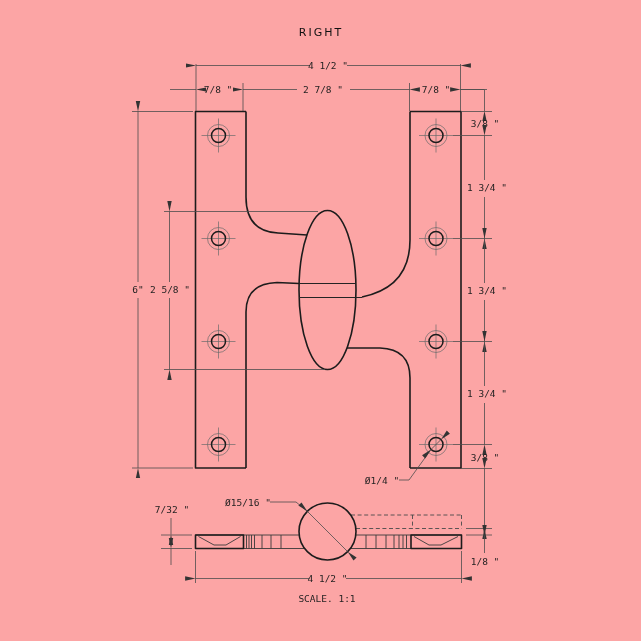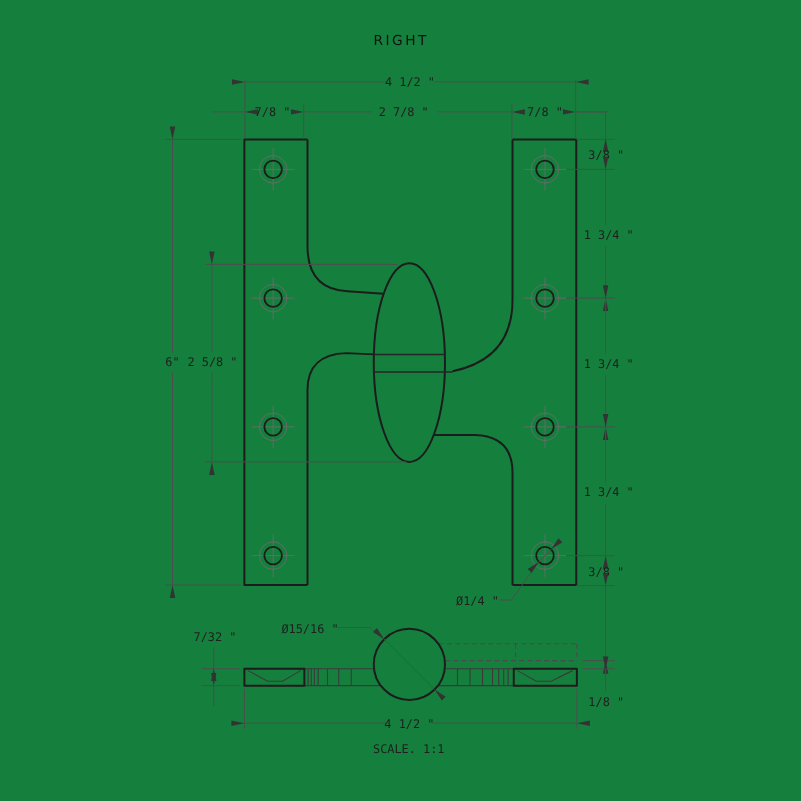--- a/index.html
+++ b/index.html
@@ -1,16 +1,16 @@
 <!DOCTYPE html>
 <html><head>
 <meta charset="utf-8">
 <style>
   html,body{margin:0;padding:0;background:#ffffff;}
-  .stage{position:relative;width:641px;height:641px;background:#15803d;overflow:hidden;
+  .stage{position:relative;width:641px;height:641px;background:#fca5a5;overflow:hidden;
          font-family:"DejaVu Sans Mono", monospace;}
   svg{display:block}
   .bold{stroke:#1c1c1c;stroke-width:1.6;fill:none;stroke-linejoin:round;stroke-linecap:butt}
   .med{stroke:#242424;stroke-width:1.2;fill:none}
   .thin{stroke:#3a3a3a;stroke-width:0.9;fill:none}
   .dim{stroke:#4d4d4d;stroke-width:0.8;fill:none}
   .ctr{stroke:#6a6a6a;stroke-width:0.7;fill:none}
   .dashed{stroke:#4a4a4a;stroke-width:0.9;fill:none;stroke-dasharray:4 2.6}
   text{font-family:"DejaVu Sans Mono", monospace;font-size:9.5px;fill:#1f1f1f;text-anchor:middle}
   text.title{font-family:"DejaVu Sans", sans-serif;font-size:11px;letter-spacing:2px;fill:#111}

